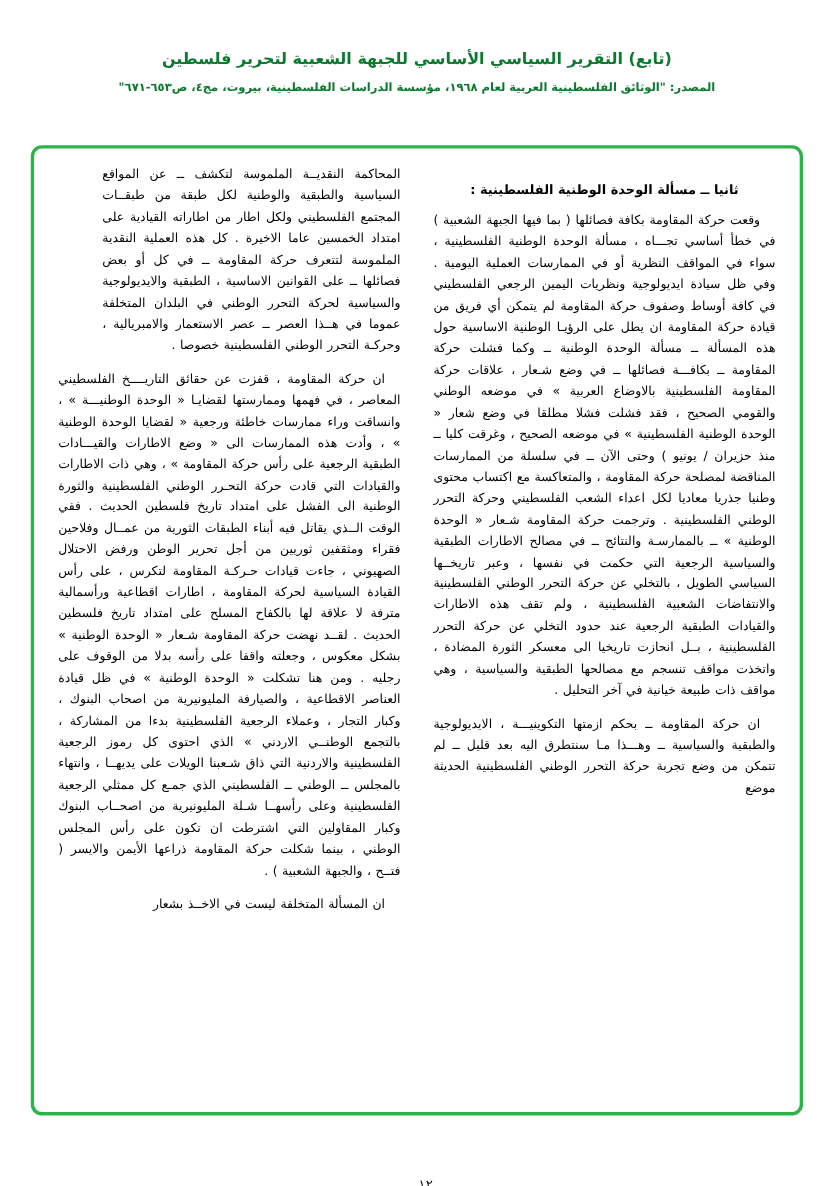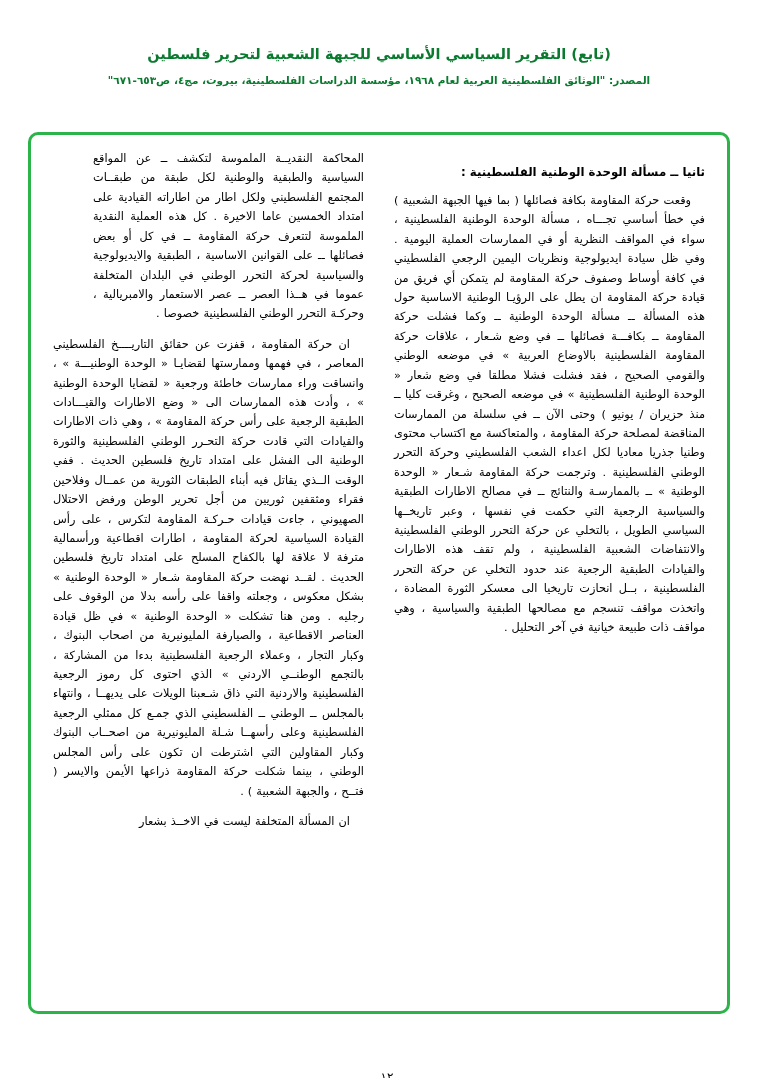--- a/index.html
+++ b/index.html
@@ -78,21 +78,21 @@
     word-spacing: 0.5px;
   }
   p.para.noindent {
     text-indent: 0;
     margin-left: 40px;
   }
   h2.subhead {
     font-size: 11.8px;
     font-weight: bold;
     margin: 14px 0 9px 0;
-    text-align: right;
+    text-align: center;
     line-height: 1.6;
   }
   .page-number {
     position: absolute;
     bottom: 38px;
     left: 16px;
     right: 0;
     text-align: center;
     font-size: 12px;
     color: #000;
@@ -108,20 +108,21 @@
     <div class="doc-title">(تابع) التقرير السياسي الأساسي للجبهة الشعبية لتحرير فلسطين</div>
     <div class="doc-source">المصدر: "الوثائق الفلسطينية العربية لعام ١٩٦٨، مؤسسة الدراسات الفلسطينية، بيروت، مج٤، ص٦٥٣-٦٧١"</div>
   </div>
 
   <div class="frame">
     <div class="columns">
 
       <div class="col">
         <h2 class="subhead">ثانيا ــ مسألة الوحدة الوطنية الفلسطينية :</h2>
         <p class="para">وقعت حركة المقاومة بكافة فصائلها ( بما فيها الجبهة الشعبية ) في خطأ أساسي تجـــاه ، مسألة الوحدة الوطنية الفلسطينية ، سواء في المواقف النظرية أو في الممارسات العملية اليومية . وفي ظل سيادة ايديولوجية ونظريات اليمين الرجعي الفلسطيني في كافة أوساط وصفوف حركة المقاومة لم يتمكن أي فريق من قيادة حركة المقاومة ان يطل على الرؤيـا الوطنية الاساسية حول هذه المسألة ــ مسألة الوحدة الوطنية ــ وكما فشلت حركة المقاومة ــ بكافـــة فصائلها ــ في وضع شـعار ، علاقات حركة المقاومة الفلسطينية بالاوضاع العربية » في موضعه الوطني والقومي الصحيح ، فقد فشلت فشلا مطلقا في وضع شعار « الوحدة الوطنية الفلسطينية » في موضعه الصحيح ، وغرقت كليا ــ منذ حزيران / يونيو ) وحتى الآن ــ في سلسلة من الممارسات المناقضة لمصلحة حركة المقاومة ، والمتعاكسة مع اكتساب محتوى وطنيا جذريا معاديا لكل اعداء الشعب الفلسطيني وحركة التحرر الوطني الفلسطينية . وترجمت حركة المقاومة شـعار « الوحدة الوطنية » ــ بالممارسـة والنتائج ــ في مصالح الاطارات الطبقية والسياسية الرجعية التي حكمت في نفسها ، وعبر تاريخــها السياسي الطويل ، بالتخلي عن حركة التحرر الوطني الفلسطينية والانتفاضات الشعبية الفلسطينية ، ولم تقف هذه الاطارات والقيادات الطبقية الرجعية عند حدود التخلي عن حركة التحرر الفلسطينية ، بــل انحازت تاريخيا الى معسكر الثورة المضادة ، واتخذت مواقف تنسجم مع مصالحها الطبقية والسياسية ، وهي مواقف ذات طبيعة خيانية في آخر التحليل .</p>
+        <p class="para">ان حركة المقاومة ــ بحكم ازمتها التكوينيـــة ، الايديولوجية والطبقية والسياسية ــ وهـــذا مـا سنتطرق اليه بعد قليل ــ لم تتمكن من وضع تجربة حركة التحرر الوطني الفلسطينية الحديثة موضع</p>
       </div>
 
       <div class="col">
         <p class="para noindent">المحاكمة النقديــة الملموسة لتكشف ــ عن المواقع السياسية والطبقية والوطنية لكل طبقة من طبقــات المجتمع الفلسطيني ولكل اطار من اطاراته القيادية على امتداد الخمسين عاما الاخيرة . كل هذه العملية النقدية الملموسة لتتعرف حركة المقاومة ــ في كل أو بعض فصائلها ــ على القوانين الاساسية ، الطبقية والايديولوجية والسياسية لحركة التحرر الوطني في البلدان المتخلفة عموما في هــذا العصر ــ عصر الاستعمار والامبريالية ، وحركـة التحرر الوطني الفلسطينية خصوصا .</p>
         <p class="para">ان حركة المقاومة ، قفزت عن حقائق التاريــــخ الفلسطيني المعاصر ، في فهمها وممارستها لقضايـا « الوحدة الوطنيـــة » ، وانساقت وراء ممارسات خاطئة ورجعية « لقضايا الوحدة الوطنية » ، وأدت هذه الممارسات الى « وضع الاطارات والقيـــادات الطبقية الرجعية على رأس حركة المقاومة » ، وهي ذات الاطارات والقيادات التي قادت حركة التحـرر الوطني الفلسطينية والثورة الوطنية الى الفشل على امتداد تاريخ فلسطين الحديث . ففي الوقت الــذي يقاتل فيه أبناء الطبقات الثورية من عمــال وفلاحين فقراء ومثقفين ثوريين من أجل تحرير الوطن ورفض الاحتلال الصهيوني ، جاءت قيادات حـركـة المقاومة لتكرس ، على رأس القيادة السياسية لحركة المقاومة ، اطارات اقطاعية ورأسمالية مترفة لا علاقة لها بالكفاح المسلح على امتداد تاريخ فلسطين الحديث . لقــد نهضت حركة المقاومة شـعار « الوحدة الوطنية » بشكل معكوس ، وجعلته واقفا على رأسه بدلا من الوقوف على رجليه . ومن هنا تشكلت « الوحدة الوطنية » في ظل قيادة العناصر الاقطاعية ، والصيارفة المليونيرية من اصحاب البنوك ، وكبار التجار ، وعملاء الرجعية الفلسطينية بدءا من المشاركة ، بالتجمع الوطنــي الاردني » الذي احتوى كل رموز الرجعية الفلسطينية والاردنية التي ذاق شـعبنا الويلات على يديهــا ، وانتهاء بالمجلس ــ الوطني ــ الفلسطيني الذي جمـع كل ممثلي الرجعية الفلسطينية وعلى رأسهــا شـلة المليونيرية من اصحــاب البنوك وكبار المقاولين التي اشترطت ان تكون على رأس المجلس الوطني ، بينما شكلت حركة المقاومة ذراعها الأيمن والايسر ( فتــح ، والجبهة الشعبية ) .</p>
         <p class="para">ان المسألة المتخلفة ليست في الاخــذ بشعار</p>
       </div>
 
     </div>
   </div>

